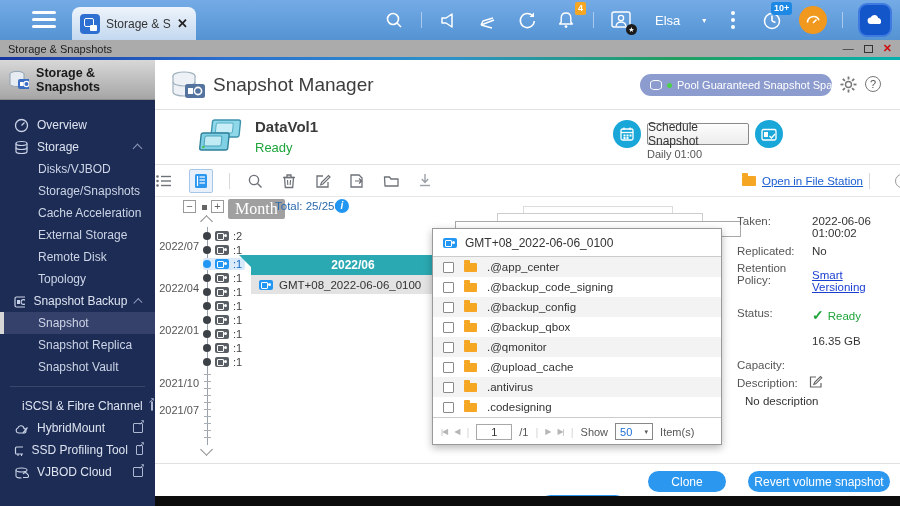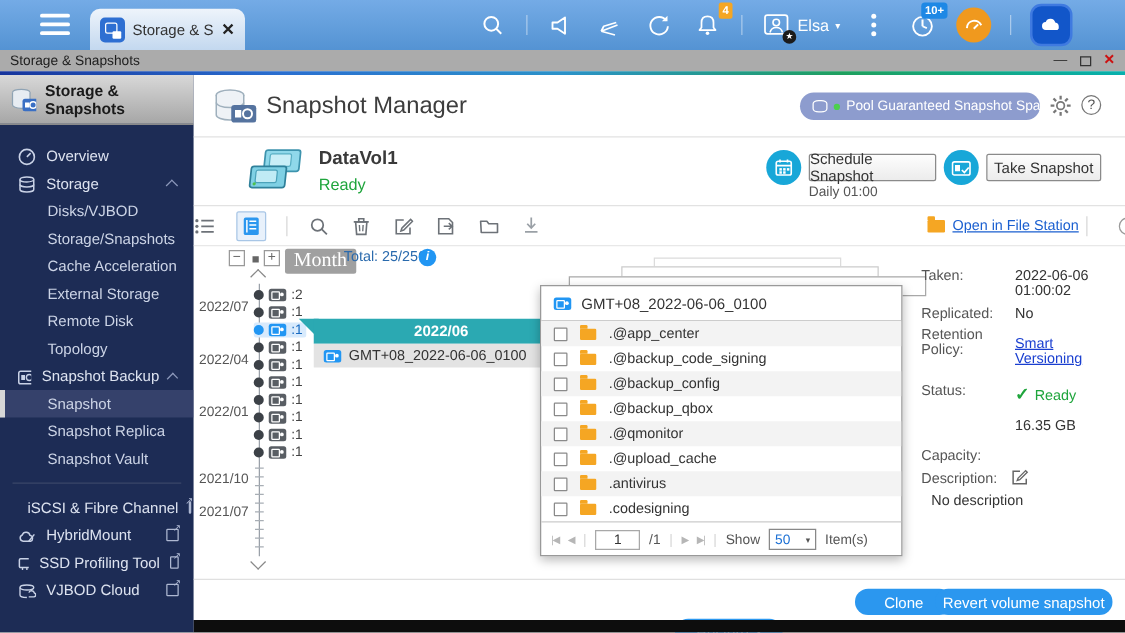--- a/index.html
+++ b/index.html
@@ -22,21 +22,21 @@
     background:#fff; border-radius:1px; }
   .tab-label { font-size:12px; color:#333; white-space:nowrap; overflow:hidden; }
   .tab-close { font-size:13px; font-weight:bold; color:#222; margin-left:auto; cursor:pointer; }
   .tb-right { position:absolute; left:382px; top:0; height:40px; display:flex; align-items:center; gap:15px; }
   .tb-ic { position:relative; width:24px; height:24px; display:flex; align-items:center; justify-content:center; cursor:pointer; }
   .tb-div { width:1px; height:16px; background:rgba(255,255,255,.45); }
   .badge { position:absolute; top:-6px; right:-8px; font-size:9px; font-weight:bold; color:#fff;
     padding:1px 3px; border-radius:2px; line-height:11px; }
   .badge.orange { background:#f5a623; }
   .badge.blue { background:#1e88e5; border-radius:3px; }
-  .user-wrap { display:flex; align-items:center; gap:5px; cursor:pointer; }
+  .user-wrap { display:flex; align-items:center; gap:22px; cursor:pointer; }
   .user-name { color:#fff; font-size:13px; }
   .caret { color:#fff; font-size:8px; }
   .star-badge { position:absolute; right:-4px; bottom:-3px; width:11px; height:11px; background:#1b1b1b;
     border-radius:50%; color:#fff; font-size:7px; line-height:11px; text-align:center; }
   .gauge-circle { width:28px; height:28px; background:#f0991e; border-radius:50%;
     display:flex; align-items:center; justify-content:center; }
   .cloud-sq { width:34px; height:34px; background:#1256c9; border:2px solid #3f7ae0; border-radius:9px;
     display:flex; align-items:center; justify-content:center; }
 
   
@@ -457,23 +457,20 @@
           <span>Schedule Snapshot</span>
         </div>
       <div class="daily">Daily 01:00</div>
       <div class="blue-circle" style="left:600px;top:10px;">
         <svg width="16" height="14">
             <rect x="1" y="2.5" width="14" height="10.5" rx="1.5" fill="none" stroke="#fff" stroke-width="1.3"></rect>
             <rect x="3" y="5" width="4" height="5" fill="#fff"></rect>
             <path d="M8.5 9l2 2 3.5-4" fill="none" stroke="#fff" stroke-width="1.4"></path>
           </svg>
       </div>
-      <div class="gray-btn" style="left:634px;top:13px;width:92px;">
-          <span>Take Snapshot</span>
-        </div>
     </div>
 
     <div class="m-toolbar">
       <span class="ti">
         <svg width="16" height="14">
             <g stroke="#6d7278" stroke-width="1.4">
               <line x1="5" y1="2.5" x2="15" y2="2.5"></line>
               <line x1="5" y1="7" x2="15" y2="7"></line>
               <line x1="5" y1="11.5" x2="15" y2="11.5"></line>
             </g>
@@ -717,21 +714,21 @@
           </svg>
         <span class="d-val" style="left:8px;top:198px;width:120px;">No description</span>
       </div>
     </div>
 
     <div class="m-actions">
       <div class="act-btn" style="left:385px;width:86px;margin-top:24px;">
         <span>Restore</span>
         <span style="font-size:8px;">▾</span>
       </div>
-      <div class="act-btn" style="left:493px;width:78px;margin-left:36px;">
+      <div class="act-btn" style="left:493px;width:78px;">
         <span>Clone</span>
       </div>
       <div class="act-btn" style="left:593px;width:142px;">
         <span>Revert volume snapshot</span>
       </div>
     </div>
   </div>
 
   <div class="black-strip"></div>
 </div>

